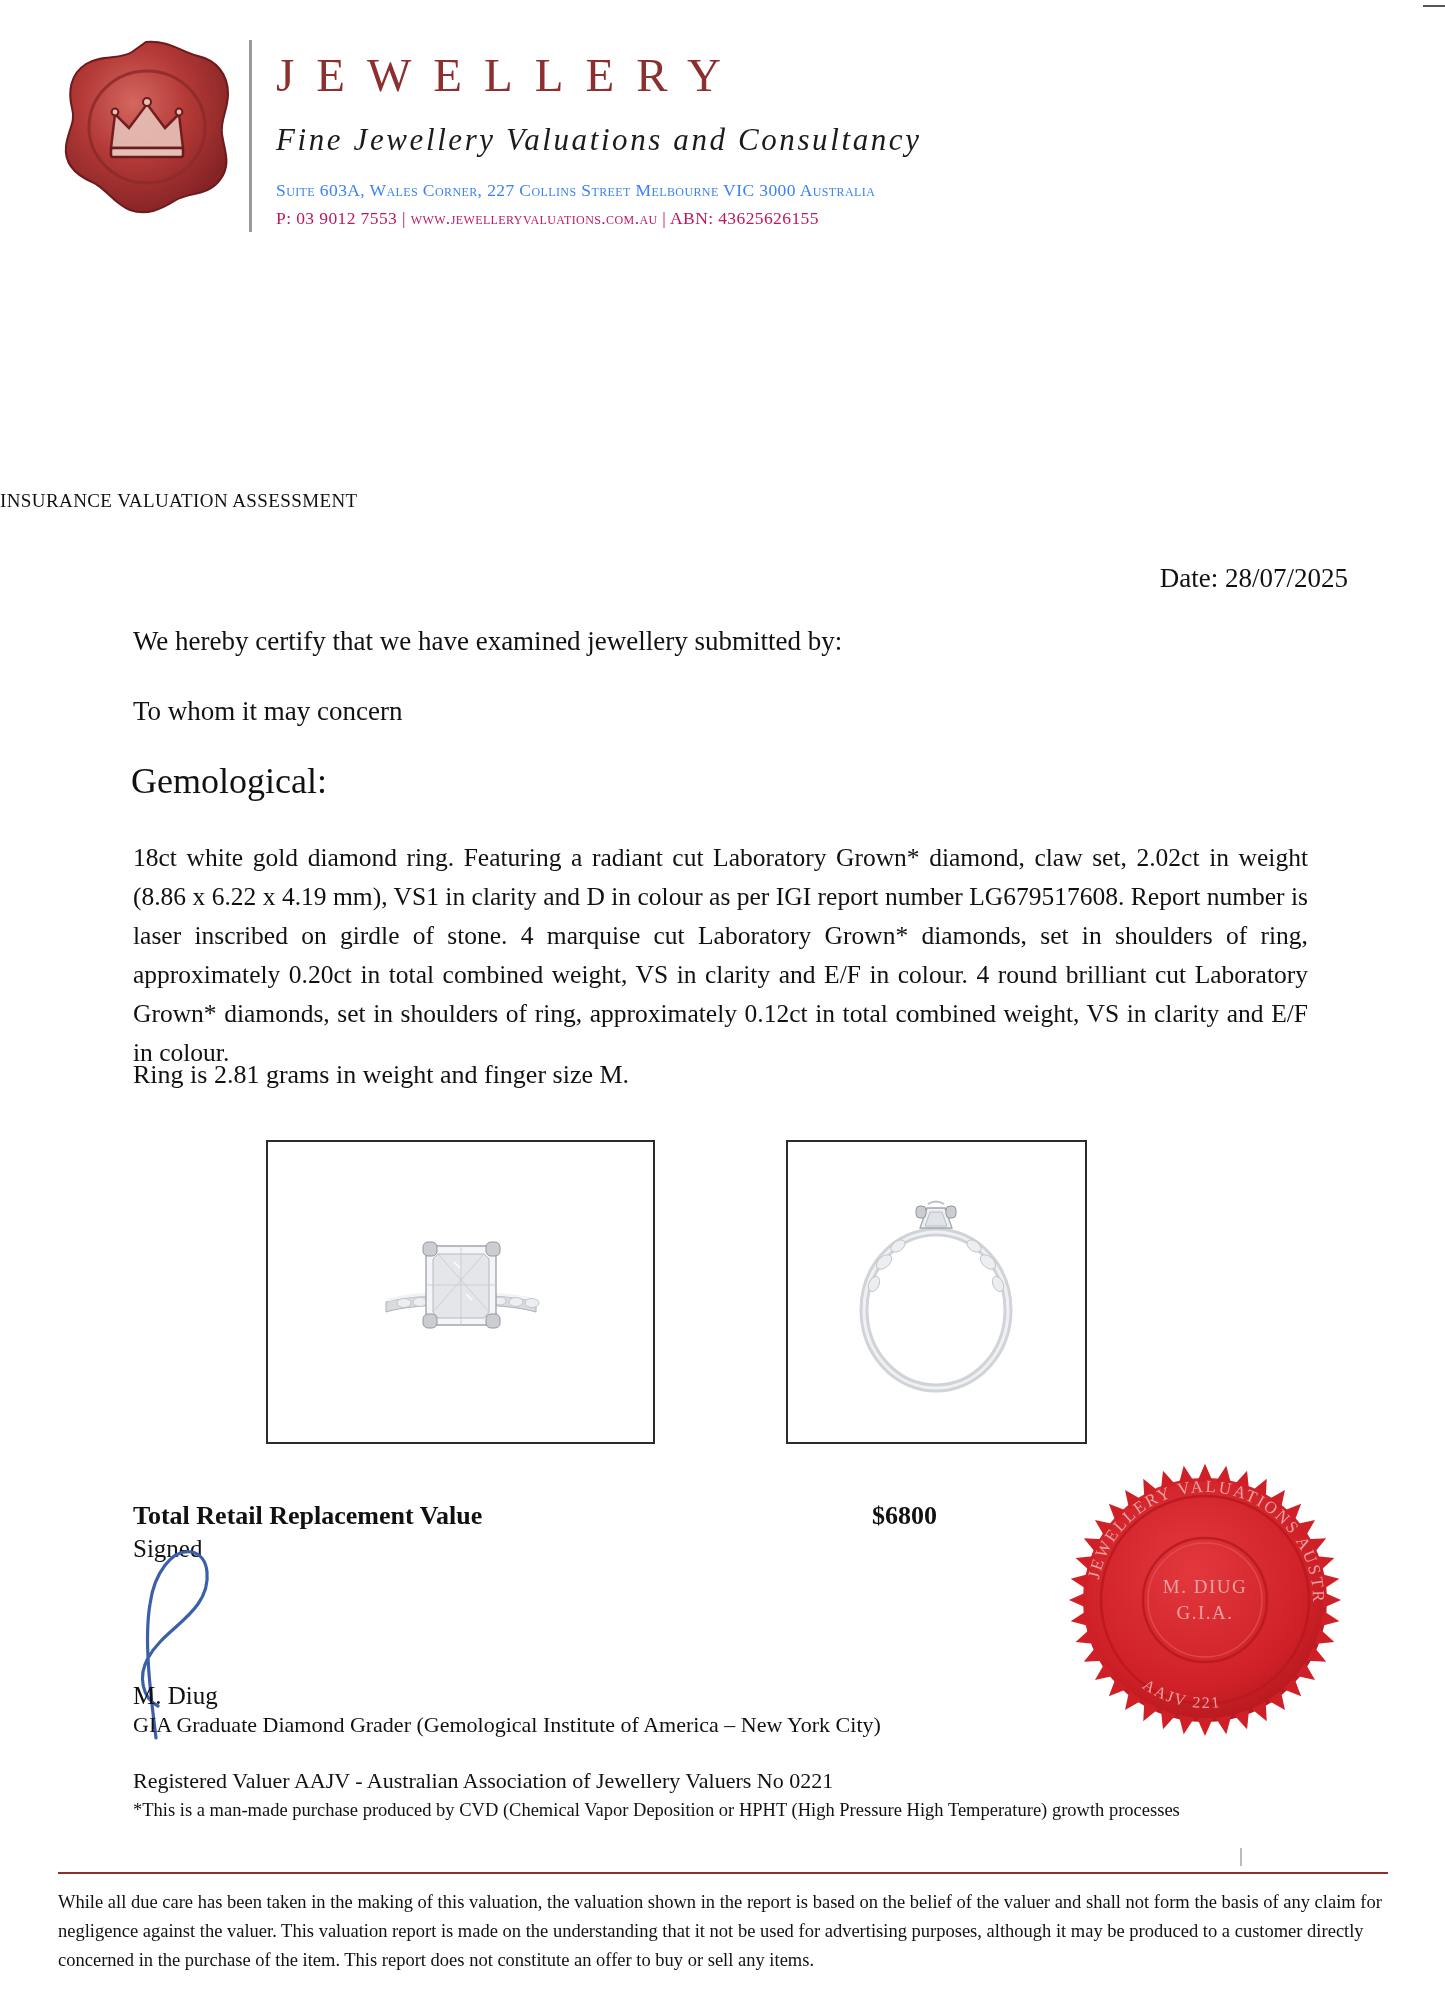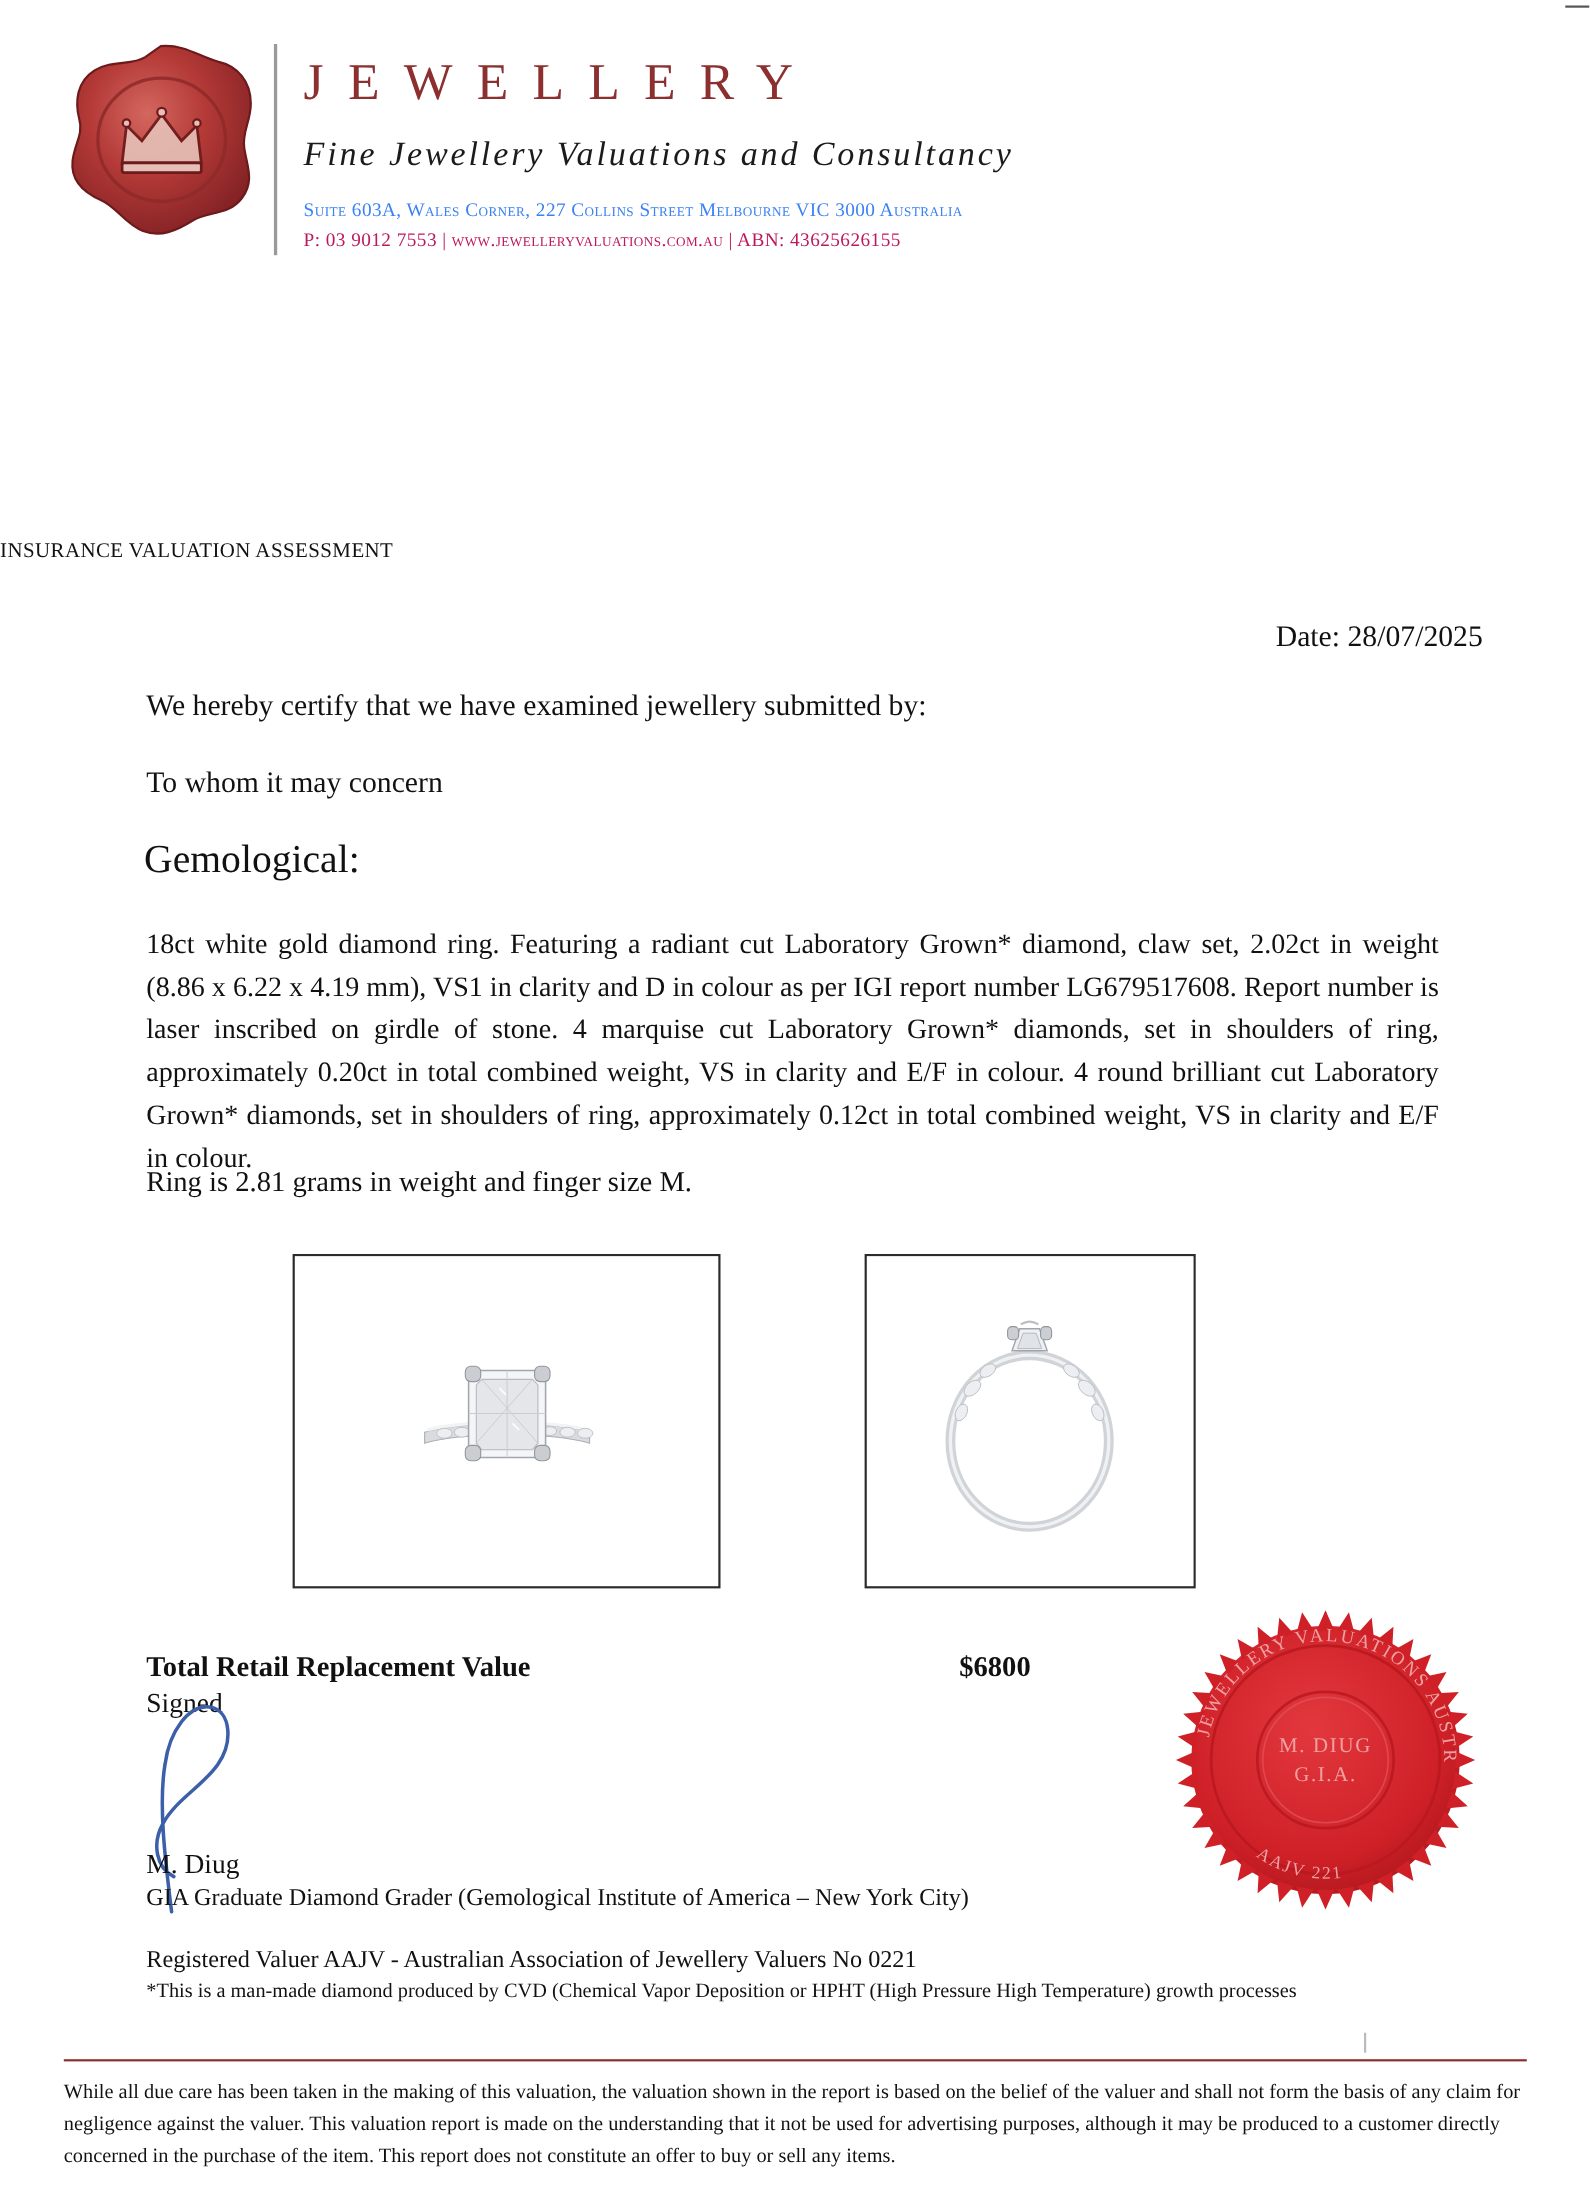--- a/index.html
+++ b/index.html
@@ -397,21 +397,21 @@
   <div class="signed-label">Signed</div>
 
   <svg class="signature" viewBox="0 0 230 215" xmlns="http://www.w3.org/2000/svg">
     <path d="M36 208 C30 160 24 110 30 74 C34 44 52 18 72 22 C90 26 92 54 78 74
              C64 94 40 106 28 128 C18 146 22 168 38 176" fill="none" stroke="#3b5fa8" stroke-width="3.2" stroke-linecap="round"></path>
   </svg>
 
   <div class="signer-name">M. Diug</div>
   <div class="signer-line2">GIA Graduate Diamond Grader (Gemological Institute of America – New York City)</div>
   <div class="signer-line3">Registered Valuer AAJV - Australian Association of Jewellery Valuers No 0221</div>
-  <div class="footnote">*This is a man-made diamond produced by CVD (Chemical Vapor Deposition or HPHT (High Pressure High Temperature) growth processes</div>
+  <div class="footnote">*This is a man-made purchase produced by CVD (Chemical Vapor Deposition or HPHT (High Pressure High Temperature) growth processes</div>
 
   <svg class="red-seal" viewBox="0 0 300 300" xmlns="http://www.w3.org/2000/svg">
     <defs>
       <path id="sealArcTop" d="M150,150 m-108,0 a108,108 0 1,1 216,0" transform="rotate(0 150 150)"></path>
       <path id="sealArcBottom" d="M 42,150 a108,108 0 0,0 216,0"></path>
       <radialGradient id="sealgrad" cx="45%" cy="38%" r="70%">
         <stop offset="0%" stop-color="#e2383d"></stop>
         <stop offset="70%" stop-color="#cf2027"></stop>
         <stop offset="100%" stop-color="#a9161c"></stop>
       </radialGradient>

